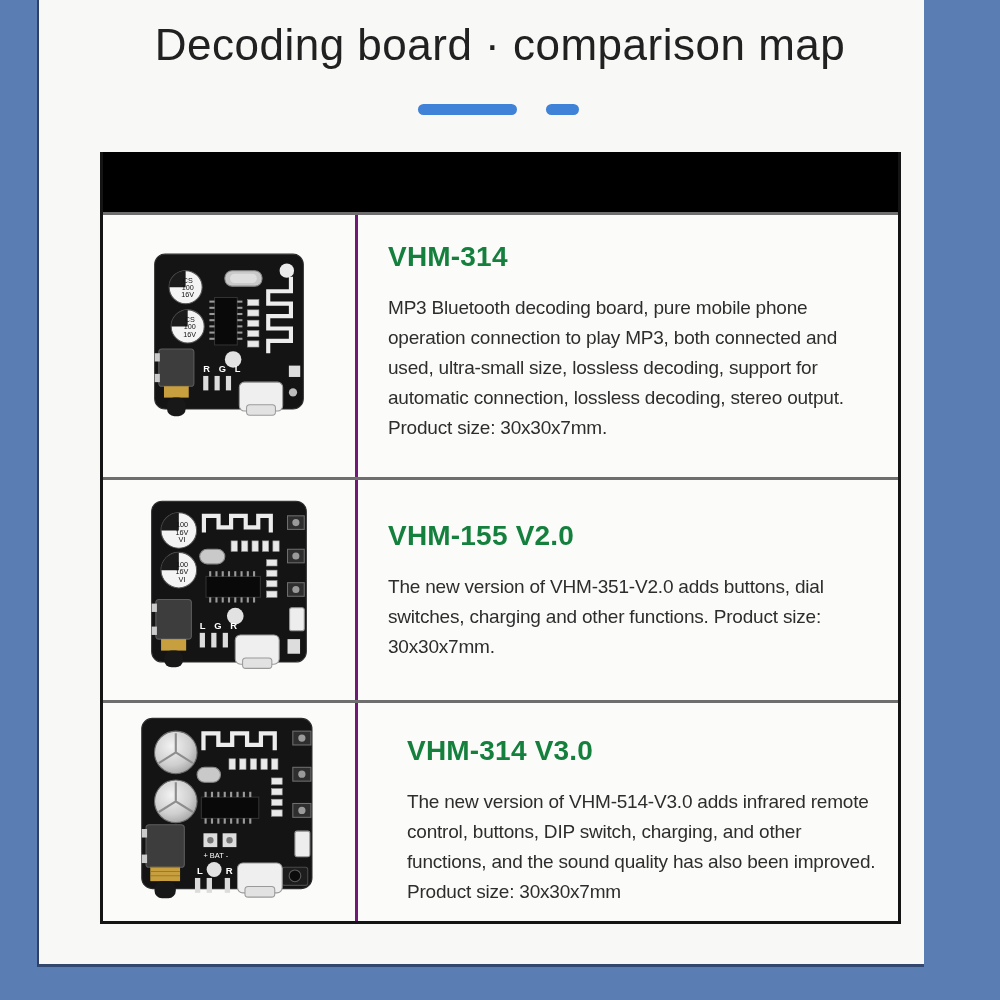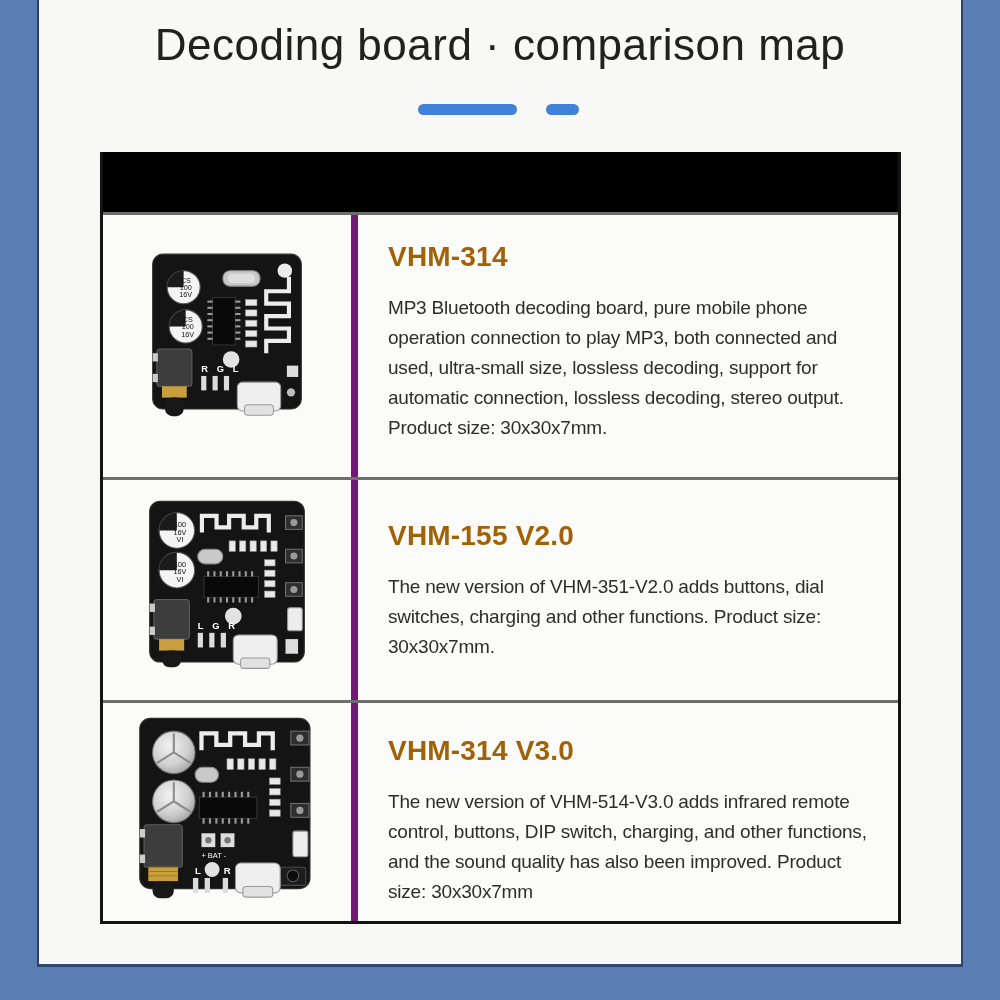--- a/index.html
+++ b/index.html
@@ -1,17 +1,17 @@
 <!DOCTYPE html>
 <html><head>
 <meta charset="utf-8">
 <style>
   html,body{margin:0;padding:0;}
   body{font-family:"Liberation Sans","DejaVu Sans",sans-serif;background:#5a7eb4;}
-  .page{position:relative;width:1000px;height:1000px;background:#5a7eb4;overflow:hidden;}
+  .page{position:relative;width:924px;height:1000px;background:#5a7eb4;overflow:hidden;}
 
   .sheet{
     position:absolute;left:37px;top:0;width:926px;height:967px;
     background:#f8f8f6;box-sizing:border-box;
     border-left:2px solid #2f4166;border-right:2px solid #2f4166;
     border-bottom:3px solid #33486e;
   }
 
   .page-title{
     position:absolute;left:0;top:20px;width:1000px;margin:0;
@@ -27,27 +27,27 @@
     position:absolute;left:100px;top:152px;width:801px;box-sizing:border-box;
     border:3px solid #141414;border-top:none;background:#fbfbf9;
   }
   .thead{height:60px;background:#000;border-bottom:3px solid #6e6e6e;}
   .row{display:flex;}
   .row + .row{border-top:3px solid #6e6e6e;}
   .row-1{height:262px;}
   .row-2{height:220px;}
   .row-3{height:218px;}
   .cell-img{
-    width:255px;box-sizing:border-box;border-right:7px solid #701a75;
+    width:255px;box-sizing:border-box;border-right:3px solid #701a75;
     display:flex;align-items:center;justify-content:center;
   }
   .cell-text{flex:1;box-sizing:border-box;padding:26px 22px 0 30px;}
   .row-2 .cell-text{padding-top:40px;}
-  .row-3 .cell-text{padding-top:32px;}
-  .prod-name{margin:0 0 20px 0;font-size:28px;font-weight:700;color:#a16207;letter-spacing:0.2px;}
+  .row-3 .cell-text{padding-top:32px;margin-left:19px;}
+  .prod-name{margin:0 0 20px 0;font-size:28px;font-weight:700;color:#15803d;letter-spacing:0.2px;}
   .prod-desc{margin:0;font-size:19px;line-height:30px;color:#2d2d2d;max-width:490px;letter-spacing:-0.2px;}
 
   svg .sk{font-family:"Liberation Sans",sans-serif;}
 </style>
 </head>
 <body>
 
 <div class="page">
   <div class="sheet"></div>
 

